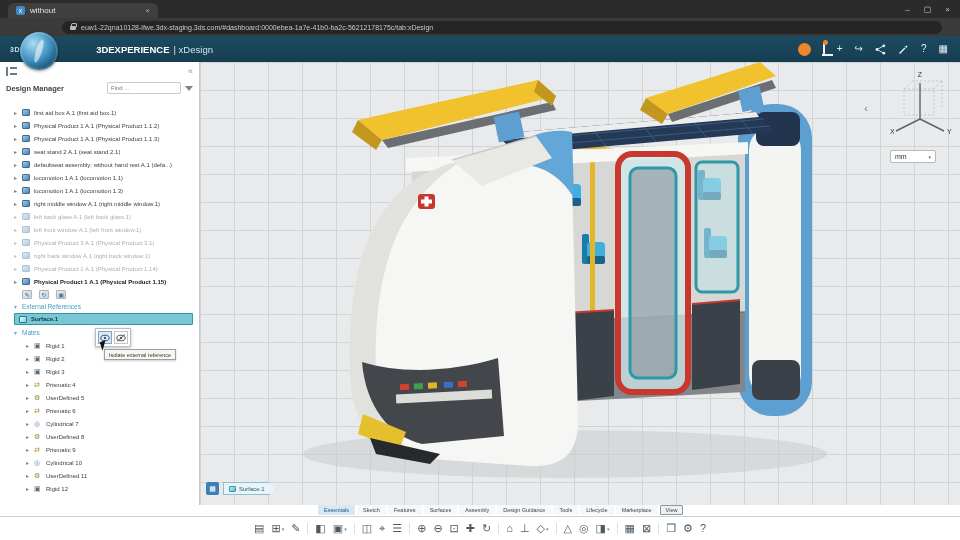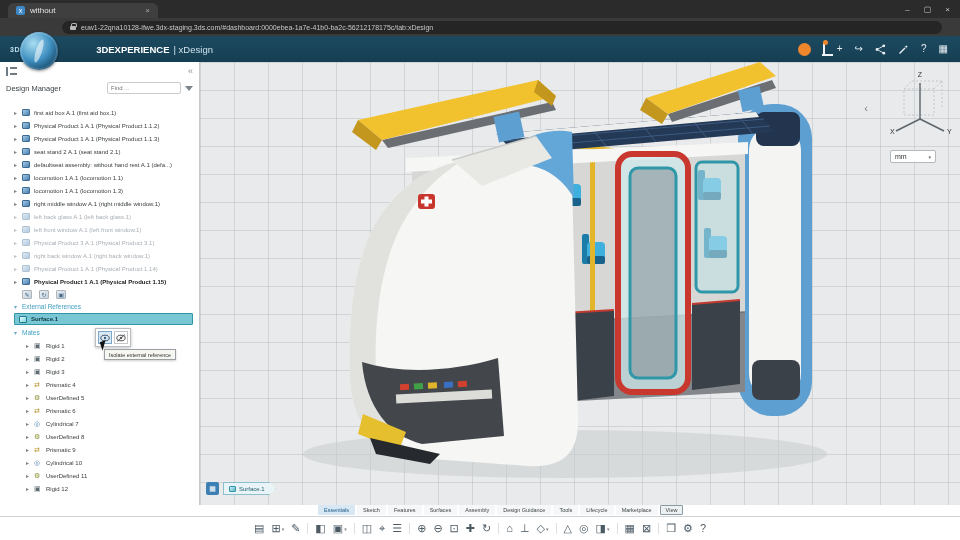--- a/index.html
+++ b/index.html
@@ -41,21 +41,21 @@
   .sharenodes svg,.wand svg{display:block}
 
   
   .sidepanel{position:absolute;left:0;top:62px;width:200px;height:443px;background:#fff;border-right:1px solid #c6c9cb;overflow:hidden;z-index:10}
   .ptools{height:18px;display:flex;align-items:center;padding:0 6px}
   .treeicon{width:10px;height:9px;border-left:2px solid #6f7a82;position:relative}
   .treeicon::before,.treeicon::after{content:"";position:absolute;left:2px;width:7px;height:2px;background:#6f7a82}
   .treeicon::before{top:0}.treeicon::after{top:6px}
   .collapser{margin-left:auto;color:#8a949b;font-size:9px}
   .ptitle{display:flex;align-items:center;padding:2px 6px 4px 6px}
-  .ptitle .t{font-size:7.5px;font-weight:normal;color:#3c4348}
+  .ptitle .t{font-size:7.5px;font-weight:bold;color:#3c4348}
   .findbox{margin-left:auto;display:flex;align-items:center;width:74px;height:12px;border:1px solid #c7cbcd;border-radius:2px;padding:0 3px;background:#fff}
   .findbox input{border:none;outline:none;width:100%;font-size:6px;color:#555;font-family:"Liberation Sans",sans-serif}
   .funnel{width:0;height:0;margin-left:4px;border-left:4px solid transparent;border-right:4px solid transparent;border-top:5px solid #7c868d}
   .tree{margin-top:8px;position:relative}
   .trow{display:flex;align-items:center;height:13px;padding-left:14px;white-space:nowrap;overflow:hidden}
   .trow .arr{width:8px;font-size:6px;color:#7b848a;flex:0 0 auto}
   .trow .arr::before{content:"▸"}
   .particon{width:8px;height:7px;border-radius:1px;background:linear-gradient(135deg,#a6cbe9,#4a7fae);border:.5px solid #3c6b94;margin-right:4px;flex:0 0 auto}
   .trow .lbl{font-size:6px;color:#3c4043}
   .trow.muted .lbl{color:#a8afb5}

